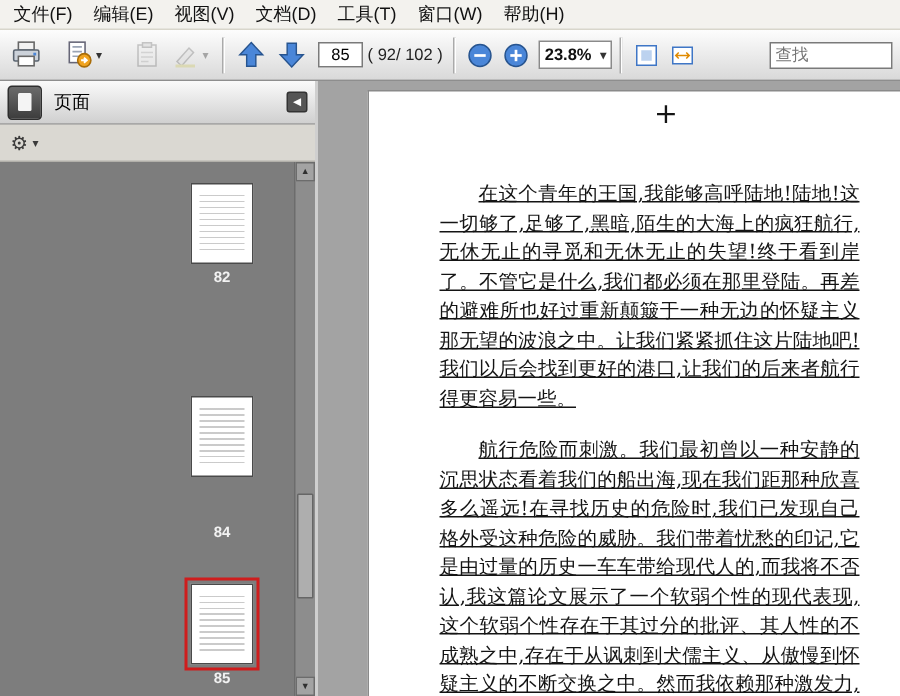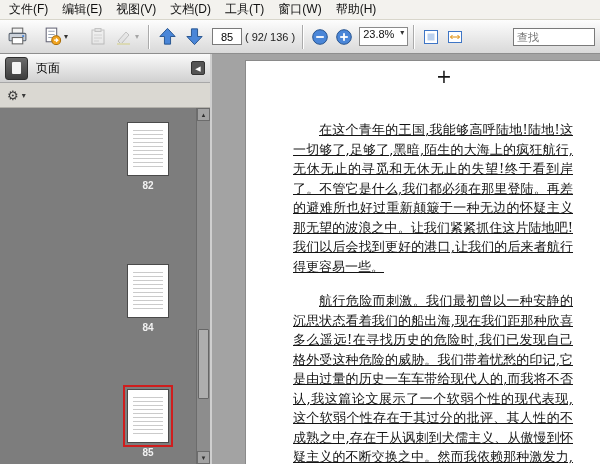--- a/index.html
+++ b/index.html
@@ -14,22 +14,22 @@
   .toolbar{height:33px;flex:0 0 auto;display:flex;align-items:center;padding:0 5px;
            background:linear-gradient(#fdfdfd,#d9d9d9);border-bottom:1px solid #8e8e8e;}
   .tbtn{background:transparent;border:1px solid transparent;border-radius:3px;
         padding:1px;margin-right:2px;display:flex;align-items:center;justify-content:center;cursor:default;}
   .tbtn.disabled{opacity:.38;}
   .caret{font-size:8px;color:#333;margin-left:1px;}
   .sep{width:1px;height:24px;background:#aaa;border-right:1px solid #fff;margin:0 5px;display:inline-block;}
   .page-input{width:28px;height:15px;border:1px solid #7a7a7a;font-size:11px;text-align:center;
               margin:0 3px;padding:0;background:#fff;font-family:"Liberation Sans",sans-serif;}
   .page-count{font-size:11px;color:#222;white-space:nowrap;margin-right:2px;}
-  .zoom-select{display:flex;background:#fff;border:1px solid #8a8a8a;
-               height:17px;padding:0 3px;margin-left:2px;}
+  .zoom-select{display:flex;align-items:center;background:#fff;border:1px solid #8a8a8a;
+               height:17px;padding:0 3px;margin-left:2px;font-weight:bold;}
   .zoom-val{font-size:11px;color:#111;min-width:34px;}
   .zoom-caret{font-size:8px;color:#333;margin-left:3px;}
   .find-input{margin-left:auto;width:74px;height:16px;border:1px solid #7a7a7a;font-size:11px;
               padding:0 3px;background:#fff;font-family:"Liberation Sans",sans-serif;}
   .ml8{margin-left:8px;} .ml14{margin-left:14px;}
   
   .body{flex:1;display:flex;min-height:0;}
   
   .sidebar{width:210px;flex:0 0 auto;display:flex;flex-direction:column;background:#7d7d7d;}
   .side-header{height:28px;flex:0 0 auto;background:linear-gradient(#fafafa,#d0d0d0);
@@ -41,21 +41,21 @@
   .collapse-btn{margin-left:auto;width:14px;height:14px;background:#555;border:1px solid #333;
                 border-radius:2px;color:#fff;font-size:7px;line-height:11px;padding:0;
                 display:flex;align-items:center;justify-content:center;cursor:default;}
   .options-row{height:24px;flex:0 0 auto;background:#dad8d2;border-bottom:1px solid #b2b0aa;
                display:flex;align-items:center;padding:0 7px;}
   .gear-btn{background:transparent;border:none;display:flex;align-items:center;padding:0;cursor:default;}
   .gear-glyph{font-size:13px;color:#3a3a3a;line-height:1;}
   .gear-caret{font-size:8px;color:#3a3a3a;margin-left:3px;}
   .thumbs{flex:1;position:relative;background:#7d7d7d;overflow:hidden;font-weight:bold;}
   .thumb-item{position:absolute;left:116px;width:64px;display:flex;flex-direction:column;align-items:center;}
-  .t82{top:14px;} .t83{top:85px;} .t84{top:156px;} .t85{top:281px;}
+  .t82{top:14px;} .t83{top:85px;} .t84{top:156px;gap:28px;} .t85{top:281px;}
   .thumb-page{width:40px;height:52px;background:#fff;border:1px solid #4a4a4a;position:relative;display:block;}
   .thumb-page::after{content:"";position:absolute;left:5px;right:5px;top:7px;bottom:6px;
             background:repeating-linear-gradient(to bottom,#b9b9b9 0 1px,transparent 1px 4px);opacity:.75;}
   .thumb-item.selected .thumb-page{outline:2px solid #cf1d1d;outline-offset:2px;}
   .thumb-label{font-size:10px;color:#f2f2f2;margin-top:4px;}
   .thumb-scroll{position:absolute;top:0;right:0;bottom:0;width:13px;background:#8d8d8d;
                 border-left:1px solid #6c6c6c;}
   .scroll-arrow{position:absolute;left:0;width:13px;height:13px;background:#a3a3a3;color:#2f2f2f;
                 font-size:6px;display:flex;align-items:center;justify-content:center;border:1px solid #6c6c6c;
                 box-sizing:border-box;}
@@ -124,21 +124,21 @@
       <svg width="21" height="21" viewBox="0 0 22 22">
         <path d="M11 2.5 L19 11 H14.2 V19 H7.8 V11 H3 Z" fill="#4a86d8" stroke="#27548f" stroke-width="1"></path>
       </svg>
     </button>
     <button class="tbtn">
       <svg width="21" height="21" viewBox="0 0 22 22">
         <path d="M11 19.5 L3 11 H7.8 V3 H14.2 V11 H19 Z" fill="#4a86d8" stroke="#27548f" stroke-width="1"></path>
       </svg>
     </button>
     <input class="page-input" value="85" style="">
-    <span class="page-count">( 92/ 136 )</span>
+    <span class="page-count">( 92/ 102 )</span>
     <span class="sep"></span>
     <button class="tbtn">
       <svg width="18" height="18" viewBox="0 0 18 18">
         <circle cx="9" cy="9" r="7.3" fill="#4a86d8" stroke="#27548f"></circle>
         <rect x="5.2" y="8.1" width="7.6" height="1.8" fill="#fff"></rect>
       </svg>
     </button>
     <button class="tbtn">
       <svg width="18" height="18" viewBox="0 0 18 18">
         <circle cx="9" cy="9" r="7.3" fill="#4a86d8" stroke="#27548f"></circle>

